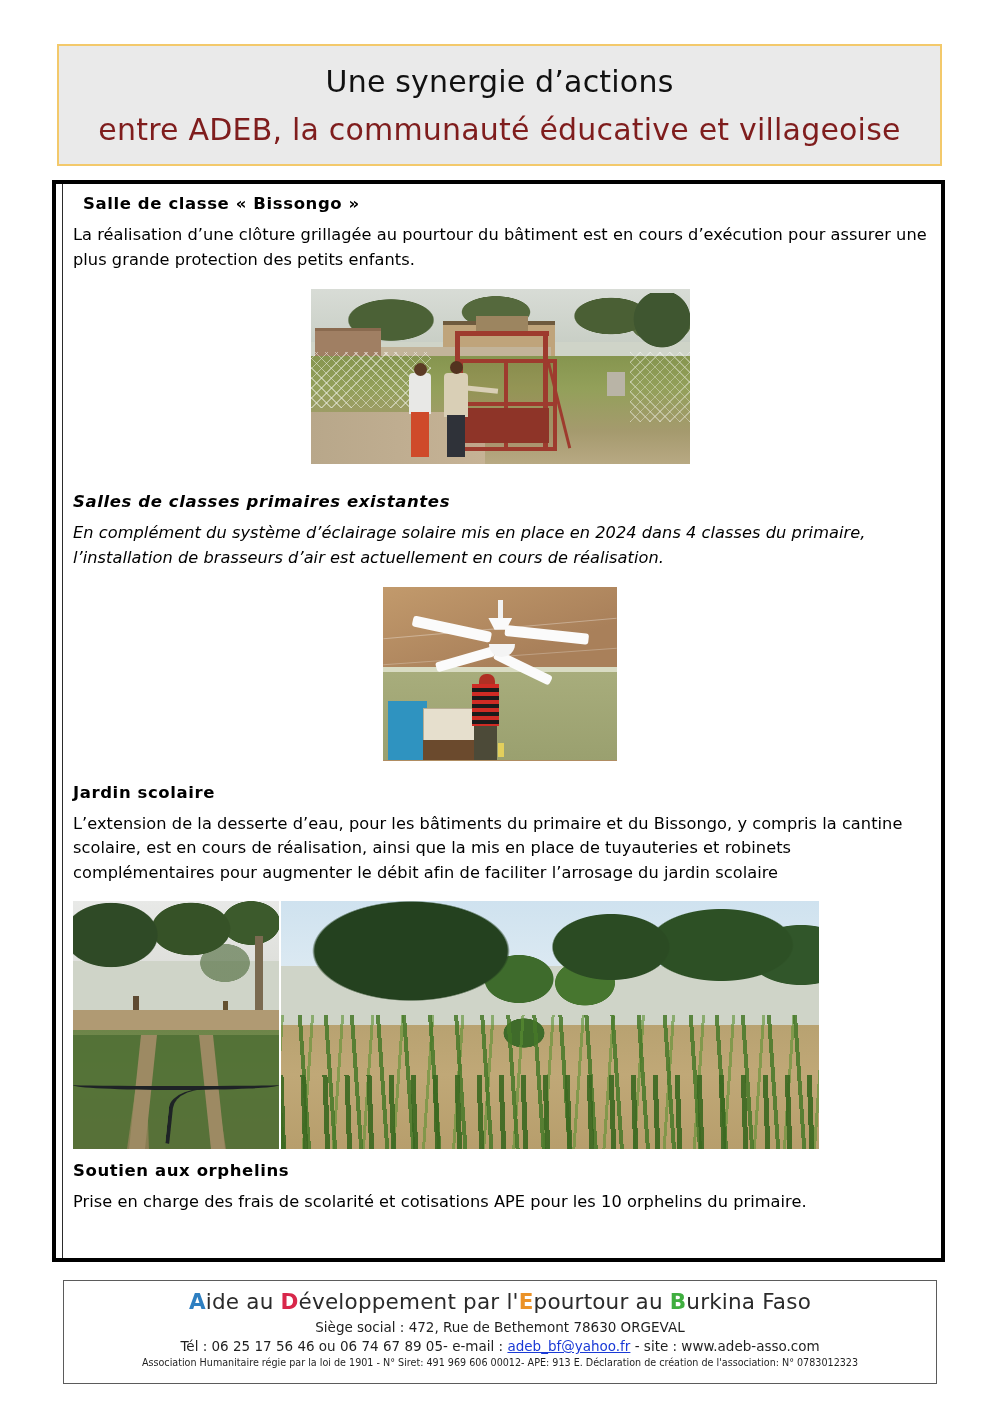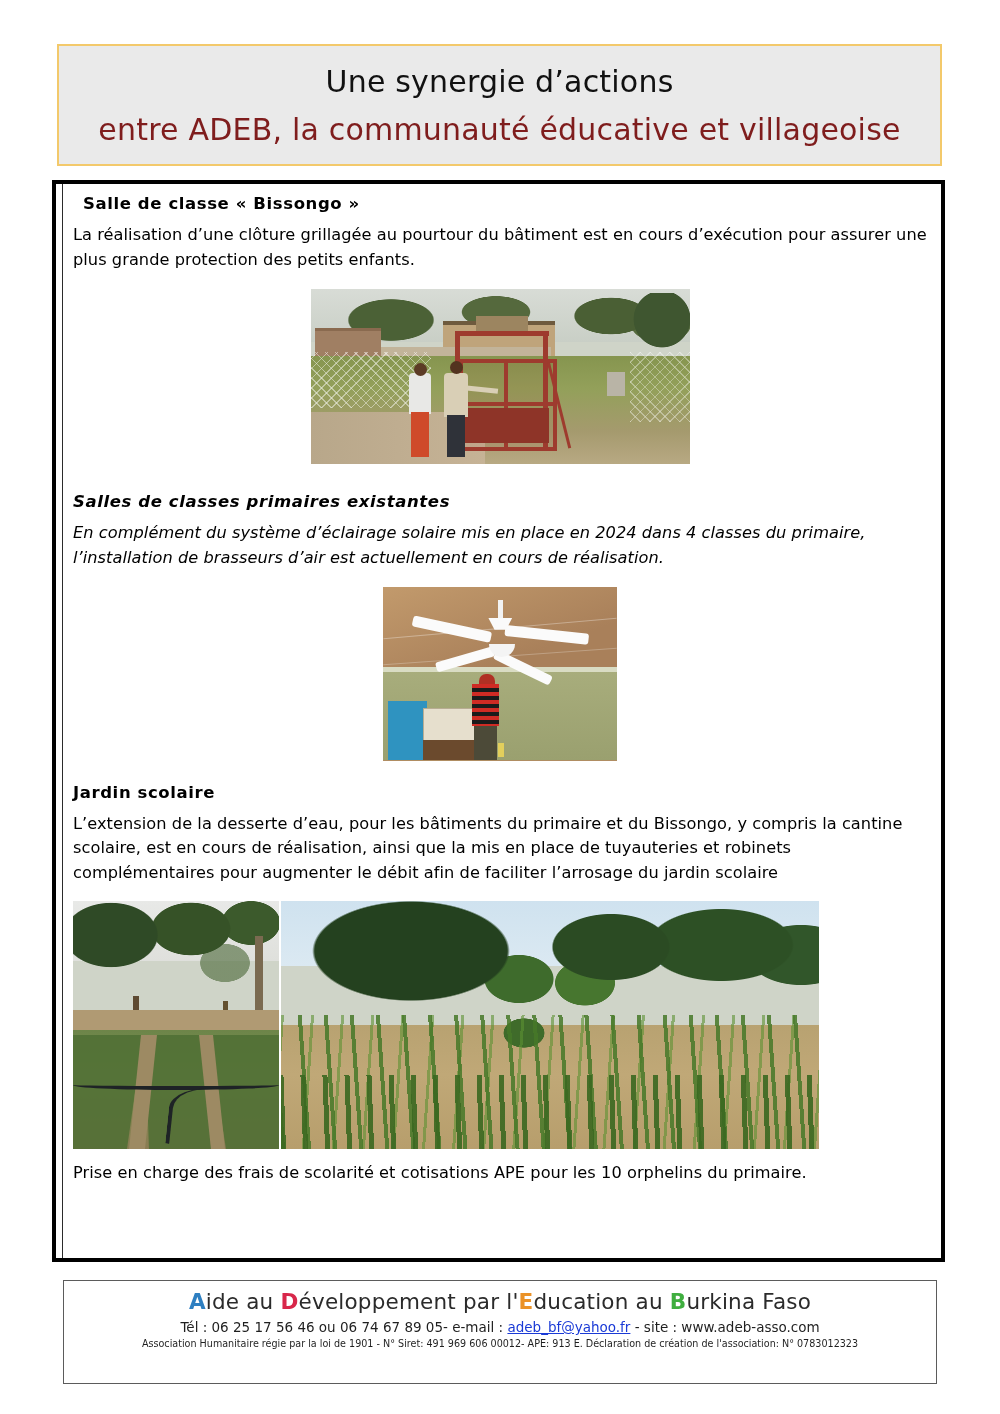--- a/index.html
+++ b/index.html
@@ -417,27 +417,29 @@
           <div class="p4-canopy"></div>
           <div class="p4-ground"></div>
           <div class="p4-shrub"></div>
           <div class="p4-corn"></div>
           <div class="p4-corn2"></div>
         </div>
       </div>
     </div>
 
     <div style="margin-top:12px;">
+      <div class="section-heading">Soutien aux orphelins</div>
       <div class="section-body">Prise en charge des frais de scolarité et cotisations APE pour les 10 orphelins du primaire.</div>
     </div>
 
   </div>
 </div>
 
 <div class="footer-box">
   <div class="footer-title">
-    <span class="c-a">A</span><span>ide au </span><span class="c-d">D</span><span>éveloppement par l'</span><span class="c-e">E</span><span>ducation au </span><span class="c-b">B</span><span>urkina Faso</span>
+    <span class="c-a">A</span><span>ide au </span><span class="c-d">D</span><span>éveloppement par l'</span><span class="c-e">E</span><span>pourtour au </span><span class="c-b">B</span><span>urkina Faso</span>
   </div>
+  <div class="footer-addr">Siège social : 472, Rue de Bethemont 78630 ORGEVAL</div>
   <div class="footer-contact">
     <span>Tél : 06 25 17 56 46 ou 06 74 67 89 05- e-mail : </span><a class="mail-link" href="#">adeb_bf@yahoo.fr</a><span>  - site : www.adeb-asso.com</span>
   </div>
   <div class="footer-legal">Association Humanitaire régie par la loi de 1901 - N° Siret: 491 969 606 00012- APE: 913 E. Déclaration de création de l'association: N° 0783012323</div>
 </div>
 
 </body></html>

